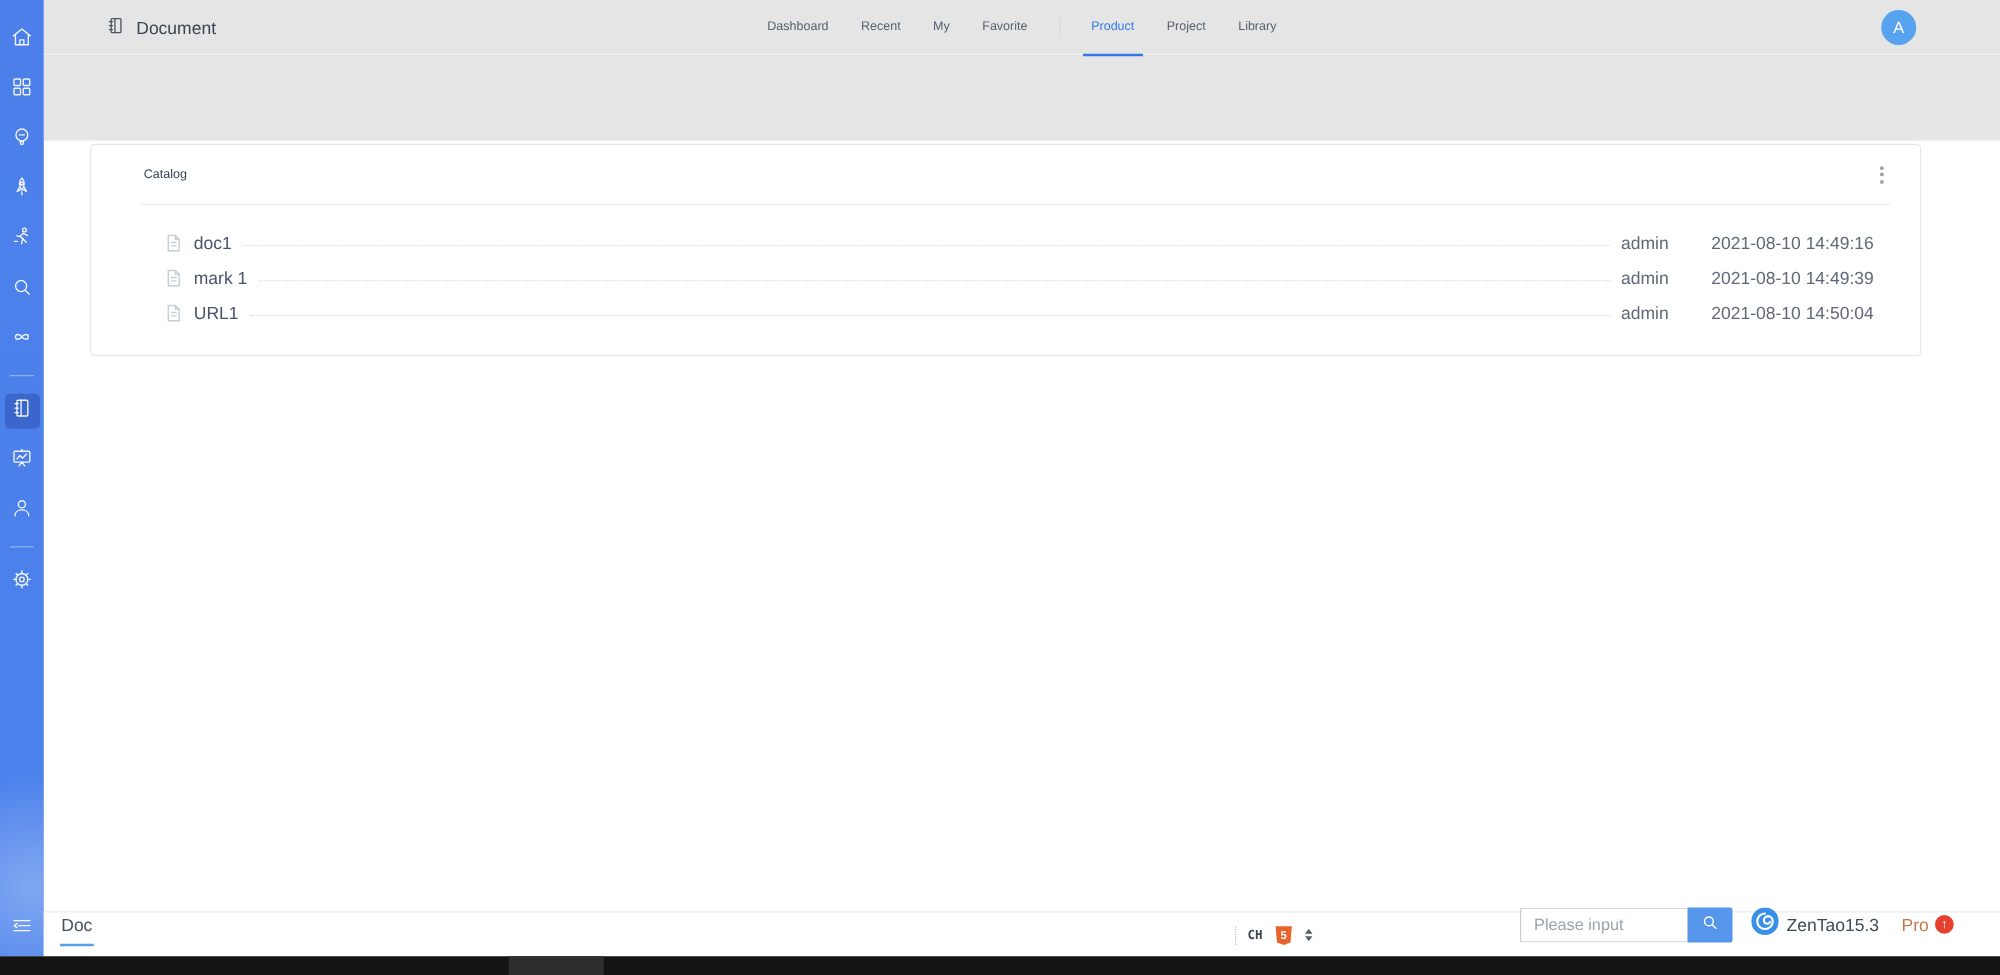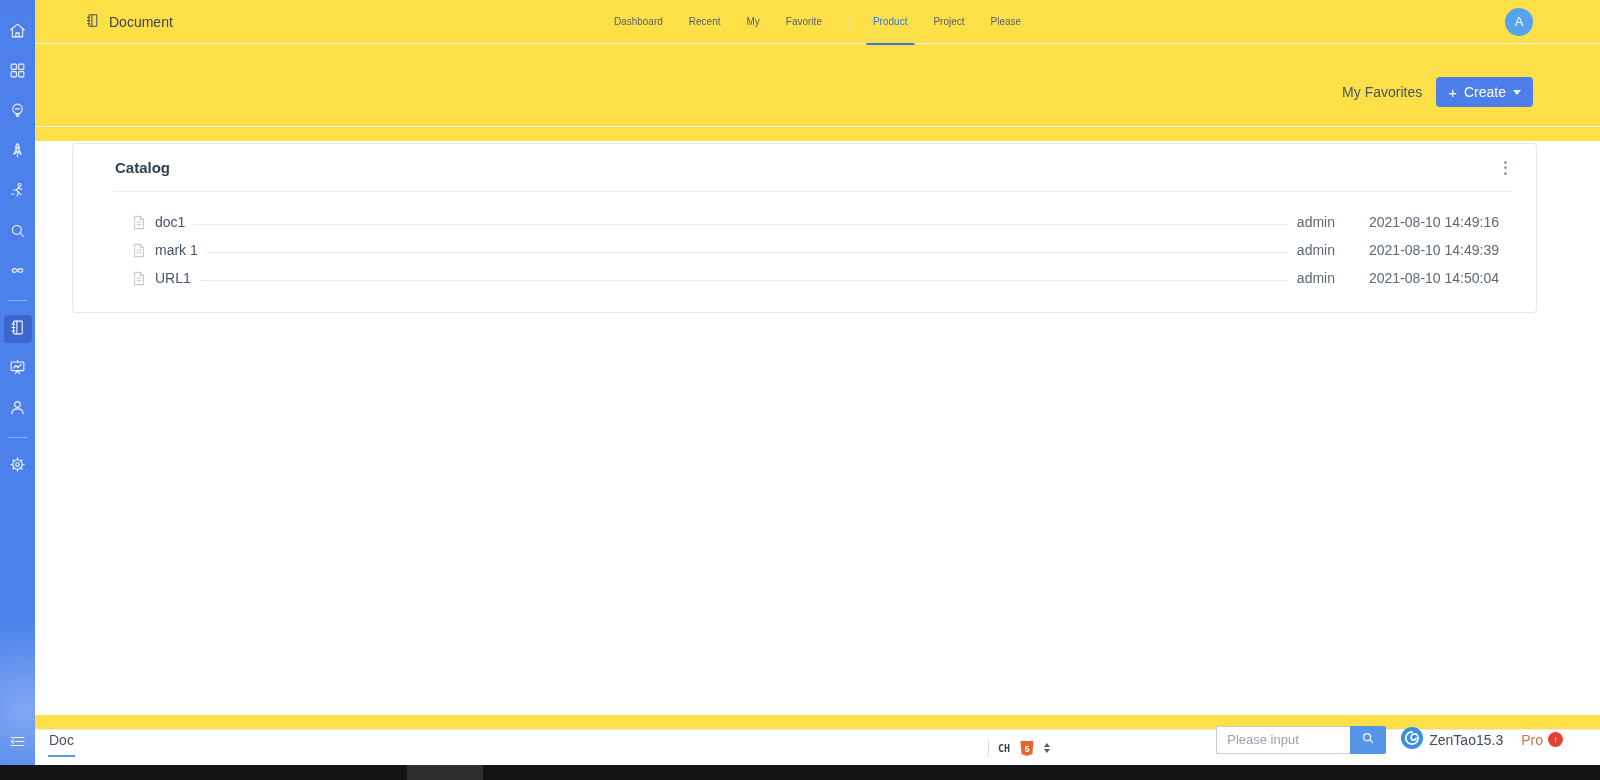--- a/index.html
+++ b/index.html
@@ -16,21 +16,21 @@
   .side-item { width:28px; height:28px; margin:6px 0; display:flex; align-items:center; justify-content:center;
     border-radius:4px; color:rgba(255,255,255,.92); cursor:pointer; position:relative; z-index:1; }
   .side-item.active { background:#3b66cb; }
   .side-item svg { width:19px; height:19px; stroke:currentColor; fill:none; stroke-width:1.4;
     stroke-linecap:round; stroke-linejoin:round; }
   .side-divider { width:19px; height:0; border-top:1px solid rgba(255,255,255,.38); margin:8px 0; z-index:1; }
   .side-spacer { flex:1; }
   .side-bottom { margin-bottom:8px; }
 
   
-  .main { flex:1; display:flex; flex-direction:column; height:765px; background:#fde047;gap:14px; }
+  .main { flex:1; display:flex; flex-direction:column; height:765px; background:#e5e5e5; }
 
   
   .topbar { height:44px; flex:0 0 44px; display:flex; align-items:center; position:relative;
     border-bottom:1px solid #f0f1f3; padding:0 67px 0 49px; }
   .app-title { display:flex; align-items:center; gap:8px; font-size:14px; color:#3a4454; }
   .app-title svg { width:17px; height:17px; stroke:#4a5565; fill:none; stroke-width:1.5; stroke-linecap:round; }
   .topnav { position:absolute; left:50%; transform:translateX(-50%); display:flex; align-items:center; height:44px; }
   .topnav-item { position:relative; height:44px; display:flex; align-items:center; padding:0 13px;
     font-size:10px; color:#556070; cursor:pointer; }
   .topnav-item.active { color:#3478e7; }
@@ -67,21 +67,21 @@
   .fav-link { font-size:14px; color:#4a5565; cursor:pointer; }
   .btn-create { height:30px; display:inline-flex; align-items:center; gap:7px; padding:0 12px;
     background:#4d7ee9; color:#fff; font-size:14px; border:none; border-radius:4px; cursor:pointer; }
   .plus { font-size:15px; line-height:1; }
   .btn-create .caret-down { border-top-color:rgba(255,255,255,.9); }
 
   
   .content { flex:1; padding:2px 63px 0 37px; background:#fff; }
   .panel { border:1px solid #e4e7eb; border-radius:4px; background:#fff; }
   .panel-head { display:flex; align-items:center; height:47px; padding:0 25px 0 42px; }
-  .panel-title { font-size:15px; font-weight:bold; color:#323f52; }
+  .panel-title { font-size:10px; font-weight:normal; color:#323f52; }
   .kebab { margin-left:auto; display:flex; flex-direction:column; gap:2.5px; cursor:pointer; padding:4px; }
   .kebab i { width:3px; height:3px; border-radius:50%; background:#98a0ac; }
   .panel-divider { height:0; border-top:1px solid #eceef1; margin:0 24px 0 40px; }
   .doc-list { padding:16px 37px 20px 59px; }
   .doc-row { display:flex; align-items:center; height:28px; font-size:14px; }
   .doc-ico { flex:0 0 auto; display:flex; }
   .doc-ico svg { width:14px; height:15px; stroke:#c6cdd6; fill:none; stroke-width:1.3; stroke-linejoin:round; }
   .doc-name { margin-left:9px; color:#46536a; cursor:pointer; }
   .leader { flex:1; border-bottom:1px dotted #d8dde3; margin:0 9px; transform:translateY(2px); }
   .doc-author { color:#5e6878; margin-right:10px; }
@@ -239,34 +239,26 @@
         <span>Document</span>
       </div>
       <div class="topnav">
         <div class="topnav-item">Dashboard</div>
         <div class="topnav-item">Recent</div>
         <div class="topnav-item">My</div>
         <div class="topnav-item">Favorite</div>
         <div class="topnav-divider"></div>
         <div class="topnav-item active">Product</div>
         <div class="topnav-item">Project</div>
-        <div class="topnav-item">Please</div>
+        <div class="topnav-item">Library</div>
       </div>
       <div class="avatar">A</div>
     </div>
 
     <div class="crumb-bar">
-      <div class="crumb-actions">
-        <span class="fav-link">My Favorites</span>
-        <button class="btn-create">
-          <span class="plus">+</span>
-          <span>Create</span>
-          <span class="caret-down"></span>
-        </button>
-      </div>
     </div>
 
     <div class="content">
       <div class="panel">
         <div class="panel-head">
           <span class="panel-title">Catalog</span>
           <span class="kebab">
               <i></i>
               <i></i>
               <i></i>

